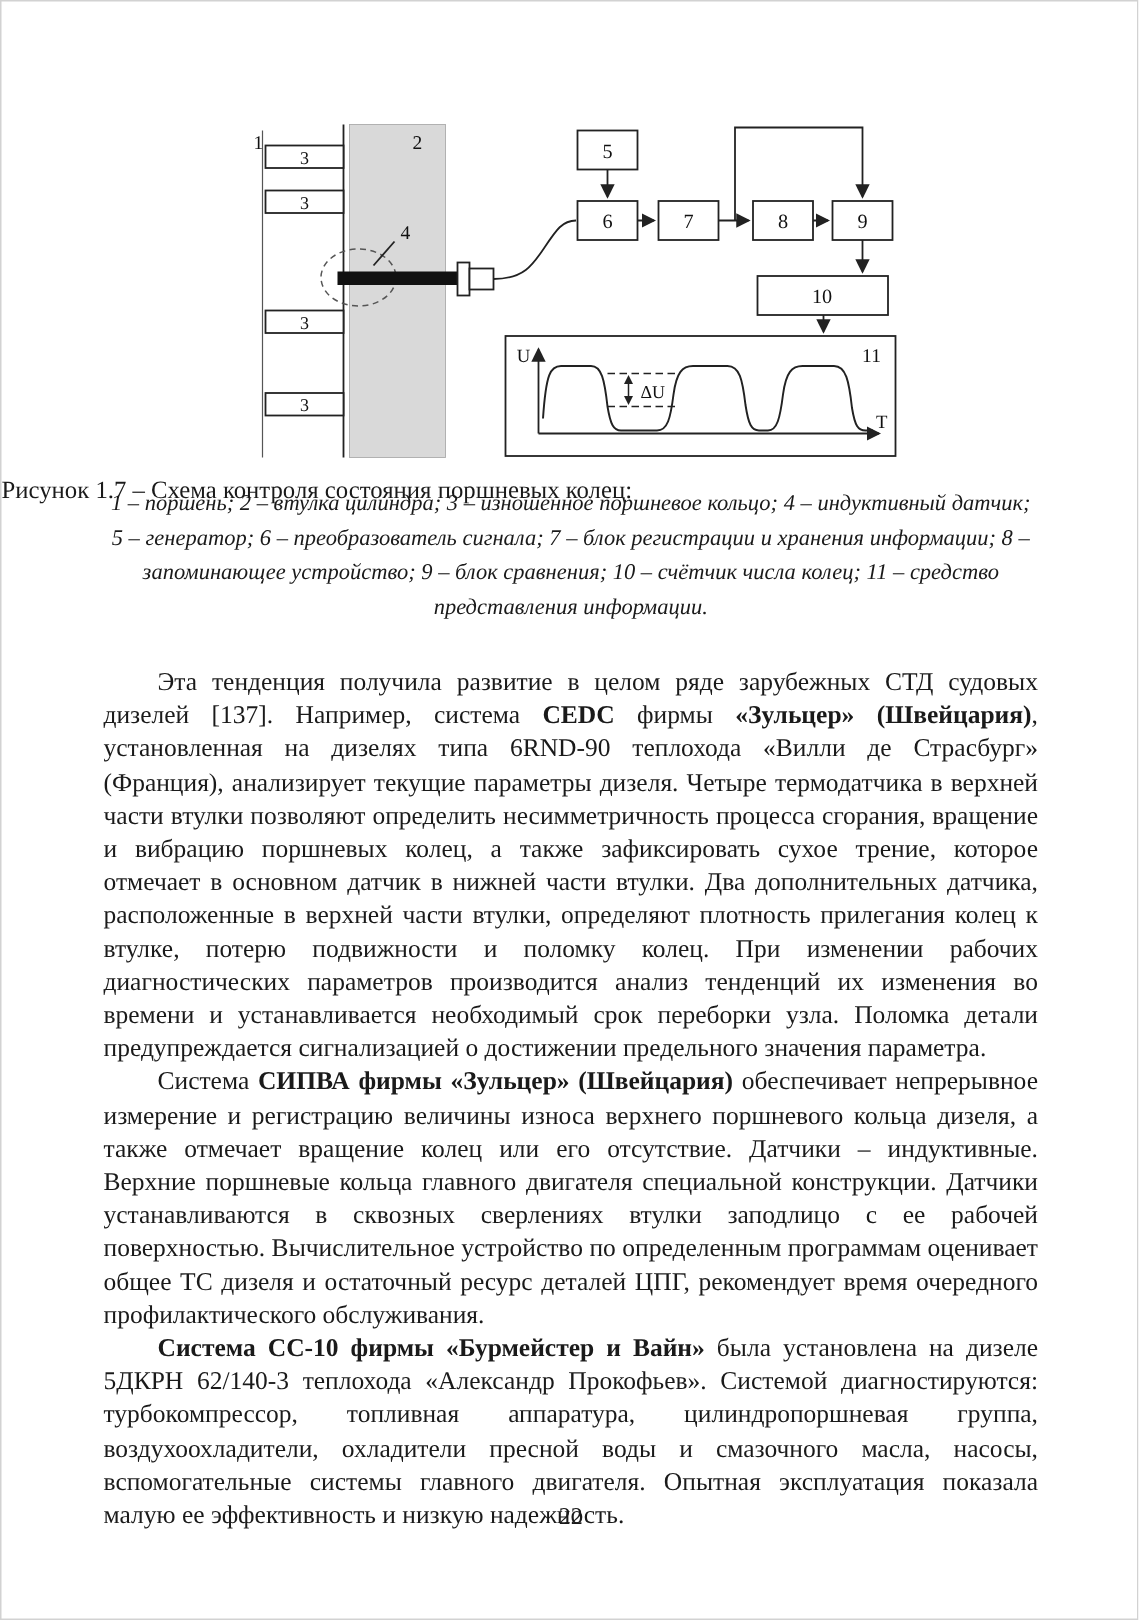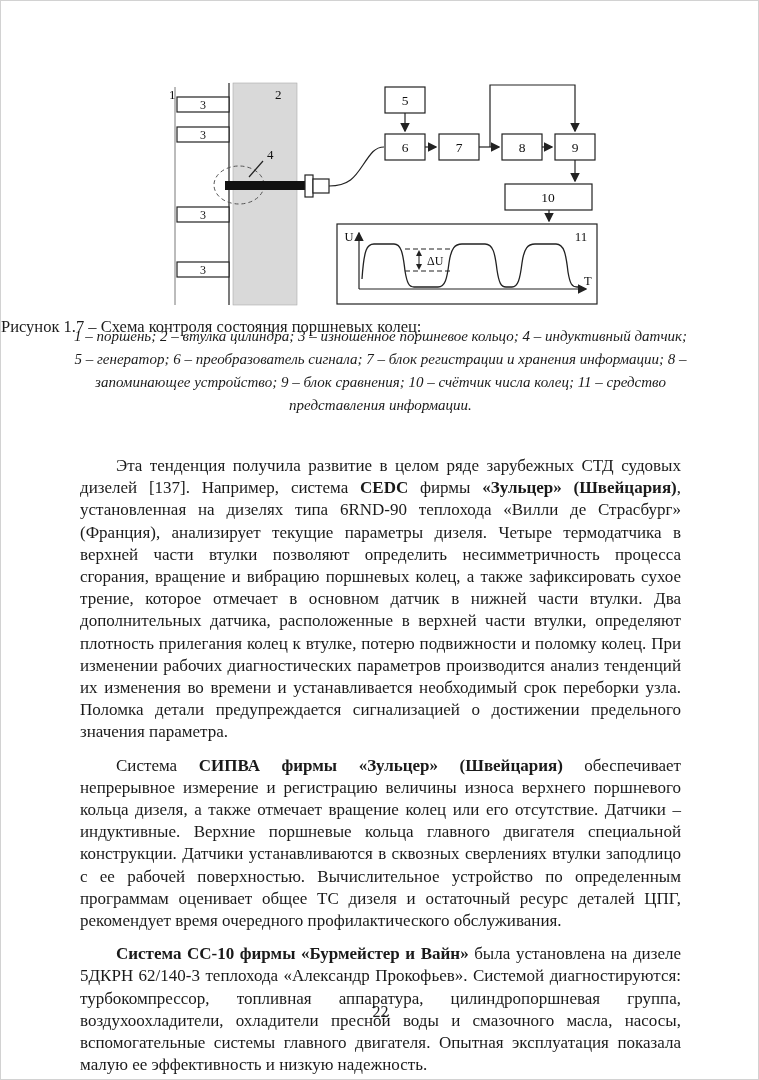--- a/index.html
+++ b/index.html
@@ -22,21 +22,21 @@
     text-align:left; font-size:16.5px; margin:0;
   }
   .fig-caption {
     position:absolute; top:324px; left:70px; width:619px;
     text-align:center; font-style:italic; font-size:15px; line-height:23px; margin:0;
   }
   .body-text {
     position:absolute; top:443px; left:68px; width:623px;
     font-size:17px; line-height:22.2px; text-align:justify;
   }
-  .body-text p { margin:11px; text-indent:36px; }
+  .body-text p { margin:0; text-indent:36px; }
   .page-number {
     position:absolute; top:1002px; left:0; width:759px;
     text-align:center; font-size:16px;
   }
 </style>
 </head>
 <body>
 
 <div class="page">
 

